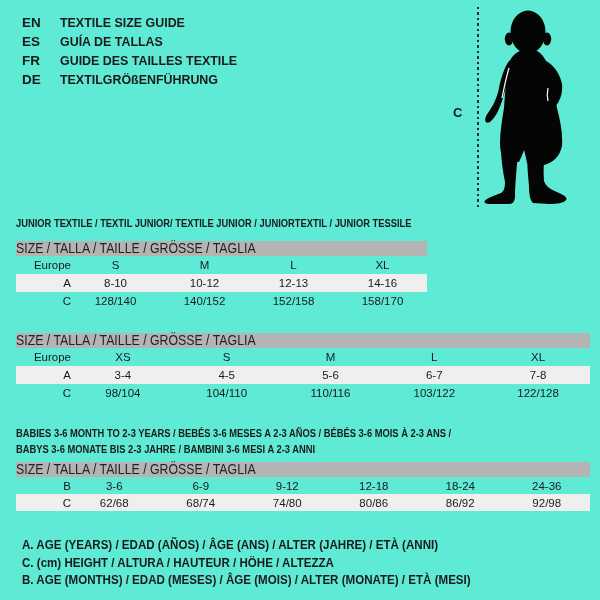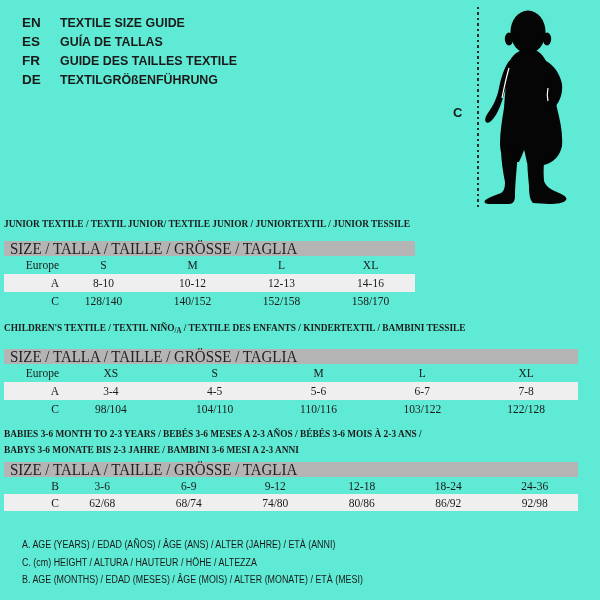--- a/index.html
+++ b/index.html
@@ -20,45 +20,45 @@
 
   
   .measure-line {
     position:absolute; left:477px; top:7px; width:2px; height:200px;
     background:repeating-linear-gradient(to bottom, #2a2a2a 0 2.5px, transparent 2.5px 5.5px);
   }
   .measure-label { position:absolute; left:453px; top:105px; font-weight:bold; font-size:13px; }
   .silhouette { position:absolute; left:480px; top:0; width:95px; height:210px; }
 
   
-  .tbl { position:absolute; left:4px;font-family:Liberation Serif, serif; }
+  .tbl { position:absolute; left:16px; }
   #t1 { top:217px; width:411px; }
   #t2 { top:321px; width:574px; }
   #t3 { top:425px; width:574px; }
   .tbl-title { font-weight:bold; font-size:11px; line-height:13px; white-space:nowrap; }
   #t3 .tbl-title { line-height:16px; }
   #t1 .grid { margin-top:11px; }
   #t2 .grid { margin-top:12px; }
   #t3 .grid { margin-top:5px; }
   .bar {
     height:15px; background:#b4b4b4; color:#222222;
-    font-size:17px; line-height:15px; padding-left:6px; box-sizing:border-box;
+    font-size:14px; line-height:15px; box-sizing:border-box;
   }
   .row { display:grid; height:18px; align-items:center; font-size:11.5px; }
   #t3 .row { height:17px; }
   .c5 { grid-template-columns:55px repeat(4,1fr); }
   .c6 { grid-template-columns:55px repeat(5,1fr); }
   .c7 { grid-template-columns:55px repeat(6,1fr); }
   .row span { text-align:center; }
   .row .lbl { text-align:right; padding-left:6px; }
   .alt { background:#efefef; }
   .subA { font-size:8px; vertical-align:-2px; }
 
   
-  .notes { position:absolute; left:22px; top:536px; font-weight:normal; font-size:10px; }
+  .notes { position:absolute; left:22px; top:536px; font-weight:bold; font-size:13px; }
   .note-line { line-height:17.5px; }
 </style>
 </head>
 <body>
 
 <div class="page">
 
   <div class="langs">
     <div class="lang-row">
       <span class="lang-code">EN</span>
@@ -126,21 +126,20 @@
         <span class="lbl">C</span>
         <span>128/140</span>
         <span>140/152</span>
         <span>152/158</span>
         <span>158/170</span>
       </div>
     </div>
   </section>
 
   <section class="tbl" id="t2">
-    <div class="tbl-title"><span class="cx85"><span>CHILDREN'S TEXTILE / TEXTIL NIÑO</span><span class="subA">/A</span><span> / TEXTILE DES ENFANTS / KINDERTEXTIL / BAMBINI TESSILE</span></span></div>
     <div class="grid">
       <div class="bar"><span class="cx88">SIZE / TALLA / TAILLE / GRÖSSE / TAGLIA</span></div>
       <div class="row c6">
         <span class="lbl">Europe</span>
         <span>XS</span>
         <span>S</span>
         <span>M</span>
         <span>L</span>
         <span>XL</span>
       </div>

